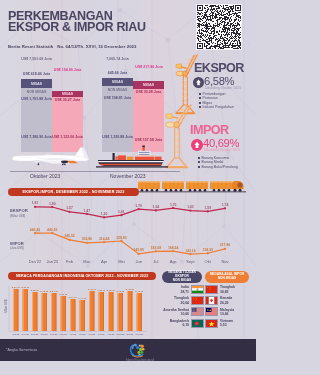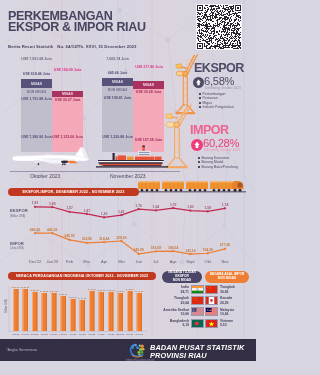--- a/index.html
+++ b/index.html
@@ -231,21 +231,21 @@
       <div><span class="bul"></span><span>Industri Pengolahan</span></div>
     </div>
   </div>
 
   <div class="abs" style="left:188px;top:122px;width:68px;height:54px;">
     <div class="bigword" style="left:2px;top:0.5px;font-size:12.6px;color:#f06292;letter-spacing:-0.55px;">IMPOR</div>
     <svg class="abs" style="left:3px;top:17px;width:12px;height:12px;" viewBox="0 0 10 10">
       <circle cx="5" cy="5" r="5" fill="#ee3d79"></circle>
       <path d="M5 2.2 L7.2 5 L6.1 5 L6.1 7.6 L3.9 7.6 L3.9 5 L2.8 5 Z" fill="#ffffff"></path>
     </svg>
-    <div class="pct" style="left:15px;top:15px;font-size:11.2px;color:#ee3d79;letter-spacing:-0.3px;">60,28%</div>
+    <div class="pct" style="left:15px;top:15px;font-size:11.2px;color:#ee3d79;letter-spacing:-0.3px;">40,69%</div>
     <div class="subnote" style="left:16px;top:26.2px;color:#f191b2;font-size:3.3px;">Dibanding Oktober 2023</div>
     <div class="bullets" style="left:10px;top:34px;">
       <div><span class="bul"></span><span>Barang Konsumsi</span></div>
       <div><span class="bul"></span><span>Barang Modal</span></div>
       <div><span class="bul"></span><span>Barang Baku/Penolong</span></div>
     </div>
   </div>
 
   <svg class="abs" style="left:136px;top:177px;width:112px;height:18px;" viewBox="0 0 112 18">
     <g>
@@ -655,19 +655,15 @@
       <circle cx="15.2" cy="3.2" r="1.7" fill="#ef8a2c"></circle>
       <circle cx="16.2" cy="6.2" r="1.3" fill="#f2b03a"></circle>
       <circle cx="13.6" cy="6.4" r="1.6" fill="#8ec63f"></circle>
       <circle cx="14.8" cy="9.2" r="1.5" fill="#4fae3a"></circle>
       <circle cx="11.8" cy="9.4" r="1.4" fill="#8ec63f"></circle>
       <circle cx="12.6" cy="12" r="1.2" fill="#b9d94a"></circle>
       <path d="M4.4 11.2 Q9.5 14.8 16 11.6" fill="none" stroke="#2f7fd0" stroke-width="1.2" stroke-linecap="round"></path>
       <path d="M5.4 12.8 Q9.8 15.6 15.4 13.2" fill="none" stroke="#ef8a2c" stroke-width="0.9" stroke-linecap="round"></path>
     </g>
   </svg>
-  <div class="bpsname">
-    <div>BADAN PUSAT STATISTIK</div>
-    <div>PROVINSI RIAU</div>
-  </div>
   <div class="bpsurl">https://riau.bps.go.id</div>
 
 </div>
 
 </body></html>

